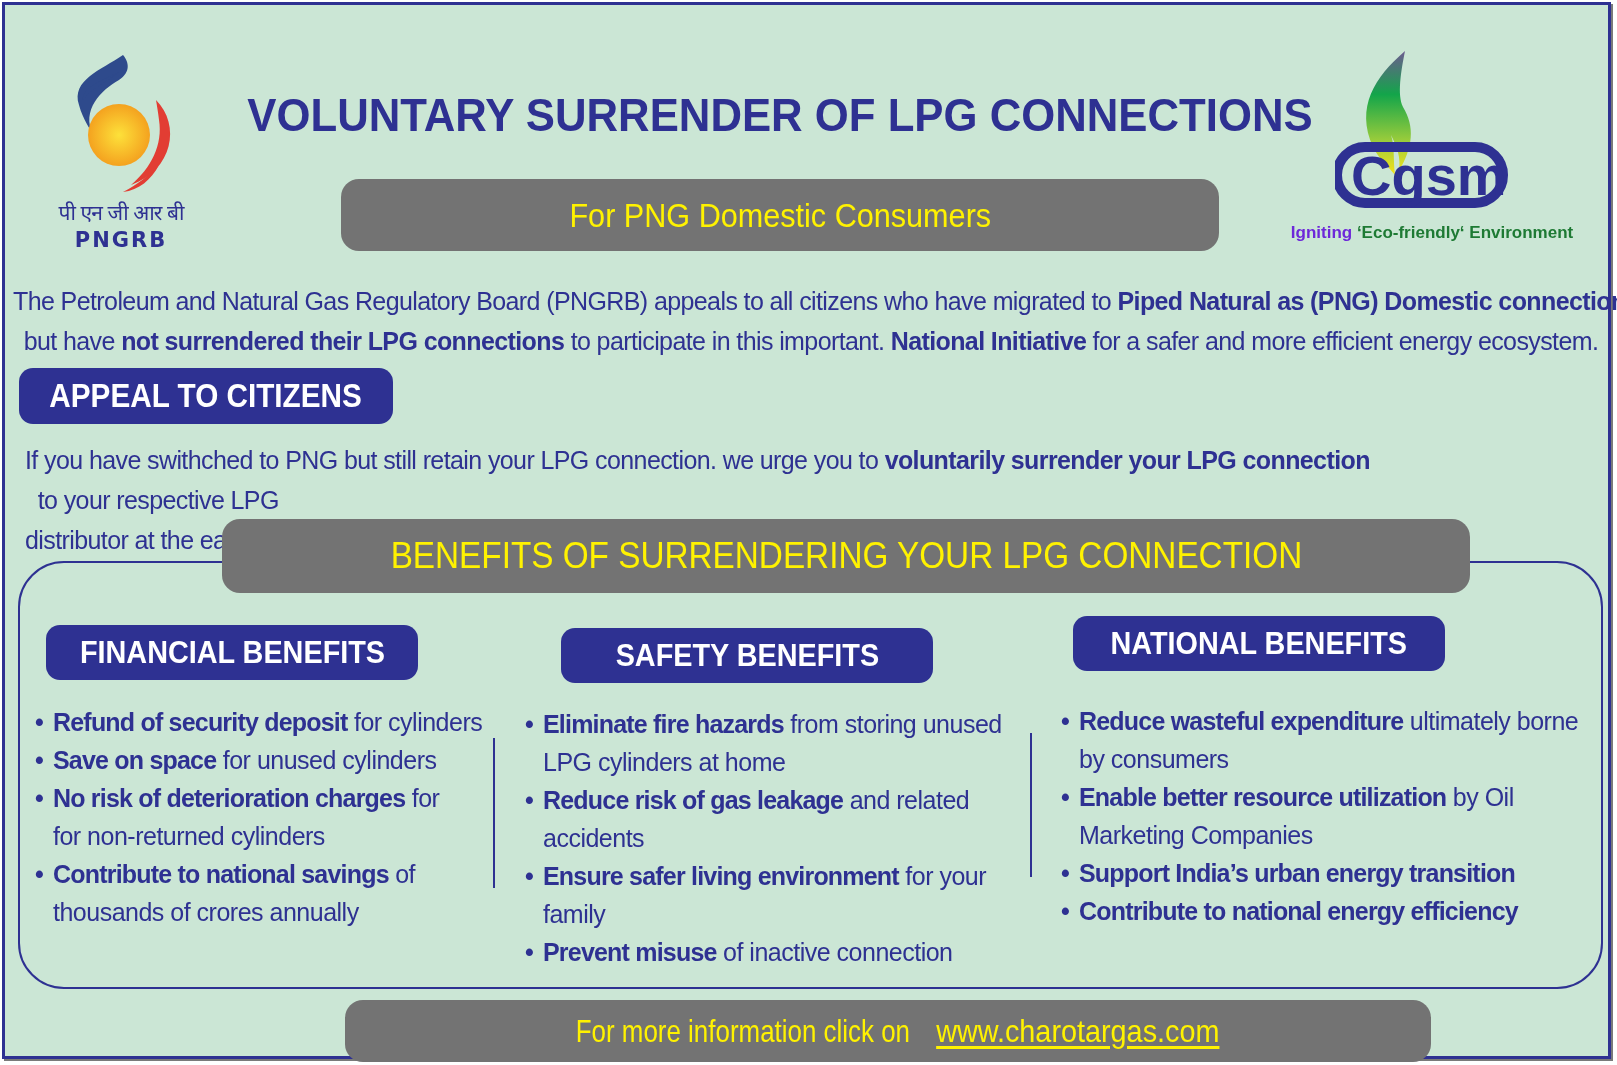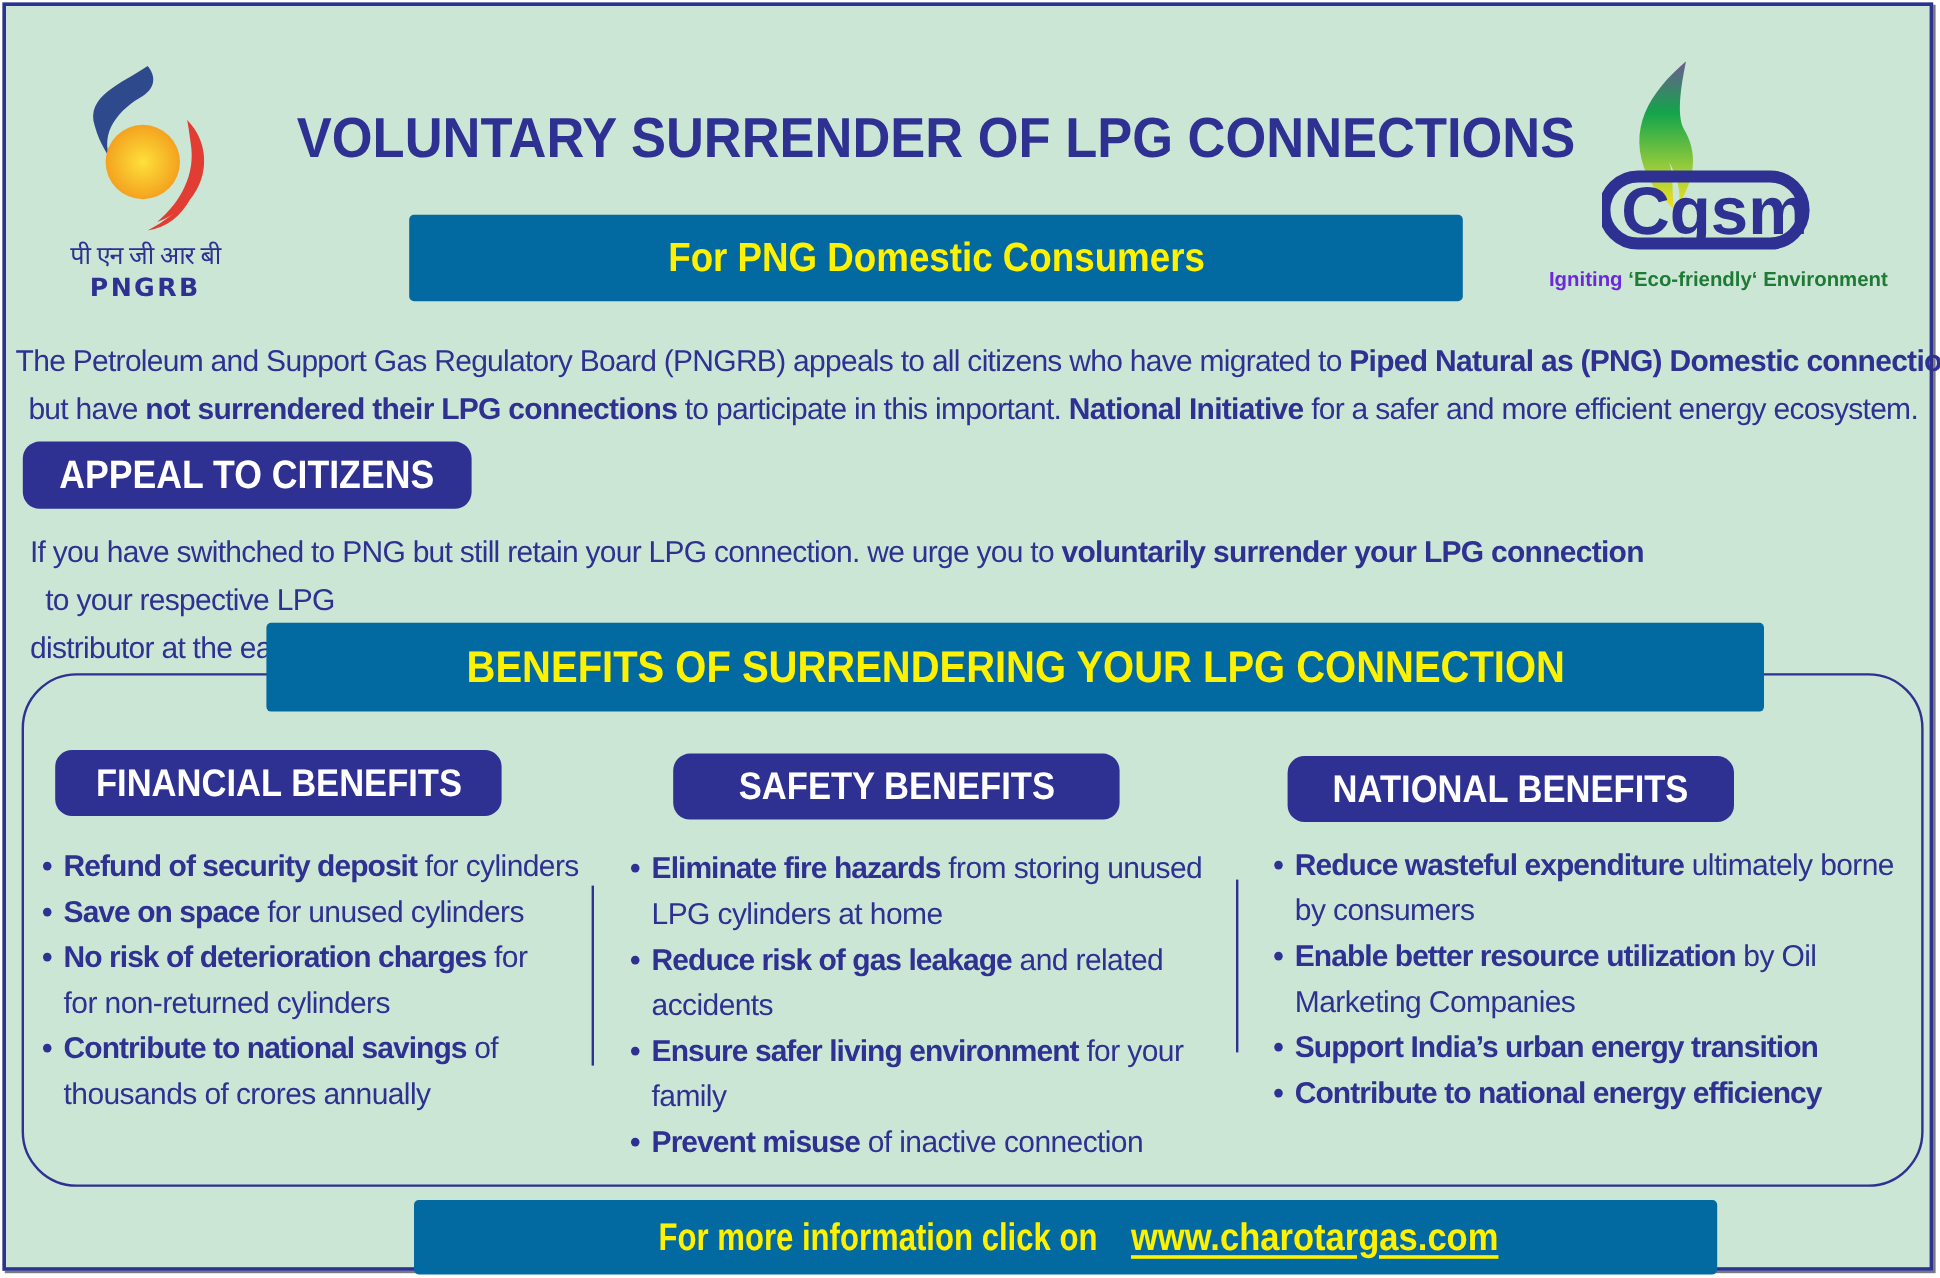--- a/index.html
+++ b/index.html
@@ -12,42 +12,42 @@
     .pngrb-hindi { left:0; top:148px; width:160px; text-align:center; font-family:"DejaVu Sans", sans-serif; font-size:21px; color:#2e3192; letter-spacing:-1px; }
     .pngrb-en { left:0; top:178px; width:160px; text-align:center; font-family:"DejaVu Sans", sans-serif; font-weight:bold; font-size:21px; color:#2e3192; letter-spacing:2px; }
 
     .cgsm-logo { left:1330px; top:42px; width:200px; height:170px; }
     .tagline { left:1262px; top:218px; width:330px; text-align:center; font-weight:bold; font-size:17px; white-space:nowrap; }
     .tagline .red { color:#6d28d9; }
     .tagline .green { color:#1e7a34; }
 
     .title { left:200px; top:82px; width:1150px; text-align:center; font-weight:bold; font-size:47px; color:#2e3192; letter-spacing:0px; transform:scaleX(0.93); transform-origin:center; white-space:nowrap; }
 
-    .green-pill { background:#0369a1; border-radius:4px; color:#fff200; font-weight:bold; display:flex; align-items:center; justify-content:center; white-space:nowrap; }
+    .green-pill { background:#737373; border-radius:18px; color:#fff200; font-weight:normal; display:flex; align-items:center; justify-content:center; white-space:nowrap; }
     .subtitle { left:336px; top:174px; width:878px; height:72px; font-size:34px; }
     .subtitle span, .benefits-banner span, .footer span { display:inline-block; transform:scaleX(0.9); }
 
     .intro { left:8px; top:276px; width:1596px; font-size:25px; line-height:40px; text-align:center; color:#2e3192; white-space:nowrap; }
     .intro .line span { letter-spacing:-0.6px; }
     .intro b { font-weight:bold; }
 
     .navy-pill { background:#2e3192; color:#ffffff; font-weight:bold; border-radius:14px; display:flex; align-items:center; justify-content:center; white-space:nowrap; }
     .navy-pill span { display:inline-block; transform:scaleX(0.9); }
     .appeal-pill { left:14px; top:363px; width:374px; height:56px; font-size:33px; }
 
     .appeal-text { left:20px; top:435px; width:1590px; font-size:25px; line-height:40px; color:#2e3192; }
     .appeal-text span { letter-spacing:-0.6px; }
 
     .benefits-box { left:13px; top:556px; width:1585px; height:428px; border:2px solid #2e3192; border-radius:46px; box-sizing:border-box; }
     .benefits-banner { left:169px; top:514px; width:1248px; height:74px; font-size:37px;margin-left:48px; }
 
     .col-pill { width:372px; height:55px; font-size:32px; }
     .pill-fin { left:41px; top:620px; }
     .pill-saf { left:556px; top:623px; }
-    .pill-nat { left:1068px; top:625px; }
+    .pill-nat { left:1068px; top:611px; }
 
     .divider { width:2px; background:#2e3192; }
     .div1 { left:488px; top:733px; height:150px; }
     .div2 { left:1025px; top:728px; height:144px; }
 
     .list { font-size:25px; line-height:38px; color:#2e3192; }
     .list .item { position:relative; padding-left:18px; }
     .list .item .bullet { position:absolute; left:0; top:0; font-weight:bold; }
     .list .item b { font-weight:bold; letter-spacing:-0.8px; }
     .list .item .reg { letter-spacing:-0.5px; }
@@ -101,21 +101,21 @@
   <div class="abs tagline">
     <span class="red">Igniting</span>
     <span class="green">‘Eco-friendly‘ Environment</span>
   </div>
 
   <div class="abs green-pill subtitle">
     <span>For PNG Domestic Consumers</span>
   </div>
 
   <div class="abs intro">
-    <div class="line"><span>The Petroleum and Support Gas Regulatory Board (PNGRB) appeals to all citizens who have migrated to </span><b><span>Piped Natural as (PNG) Domestic connections</span></b></div>
+    <div class="line"><span>The Petroleum and Natural Gas Regulatory Board (PNGRB) appeals to all citizens who have migrated to </span><b><span>Piped Natural as (PNG) Domestic connections</span></b></div>
     <div class="line"><span>but have </span><b><span>not surrendered their LPG connections</span></b><span> to participate in this important. </span><b><span>National Initiative</span></b><span> for a safer and more efficient energy ecosystem.</span></div>
   </div>
 
   <div class="abs navy-pill appeal-pill">
     <span>APPEAL TO CITIZENS</span>
   </div>
   <div class="abs appeal-text">
     <div><span>If you have swithched to PNG but still retain your LPG connection. we urge you to </span><b><span style="white-space:pre">voluntarily surrender your LPG connection</span></b><span style="white-space:pre">  to your respective LPG</span></div>
     <div><span>distributor at the earliest.</span></div>
   </div>

